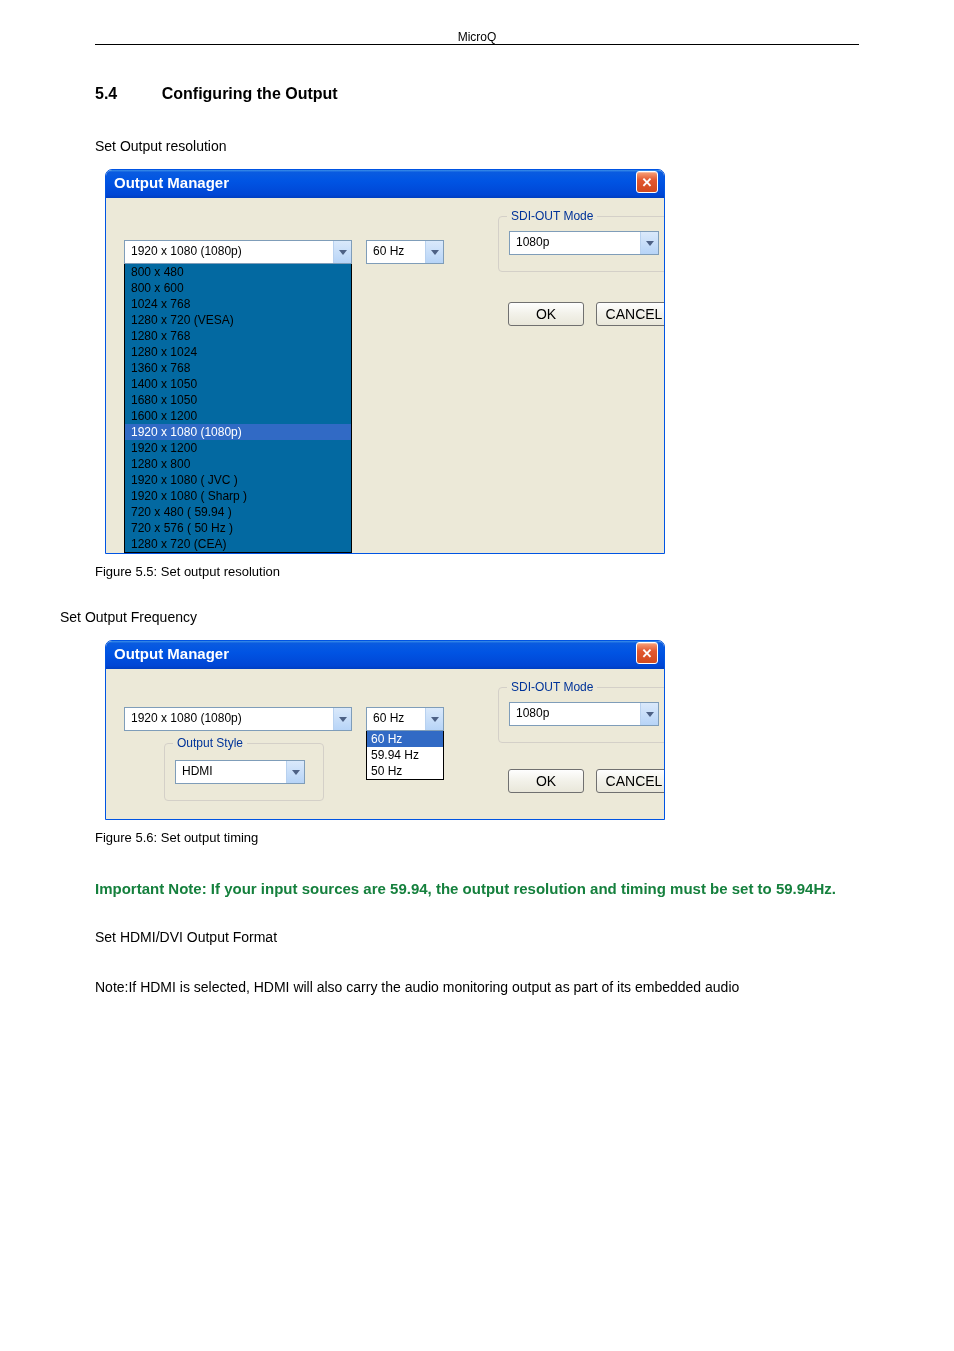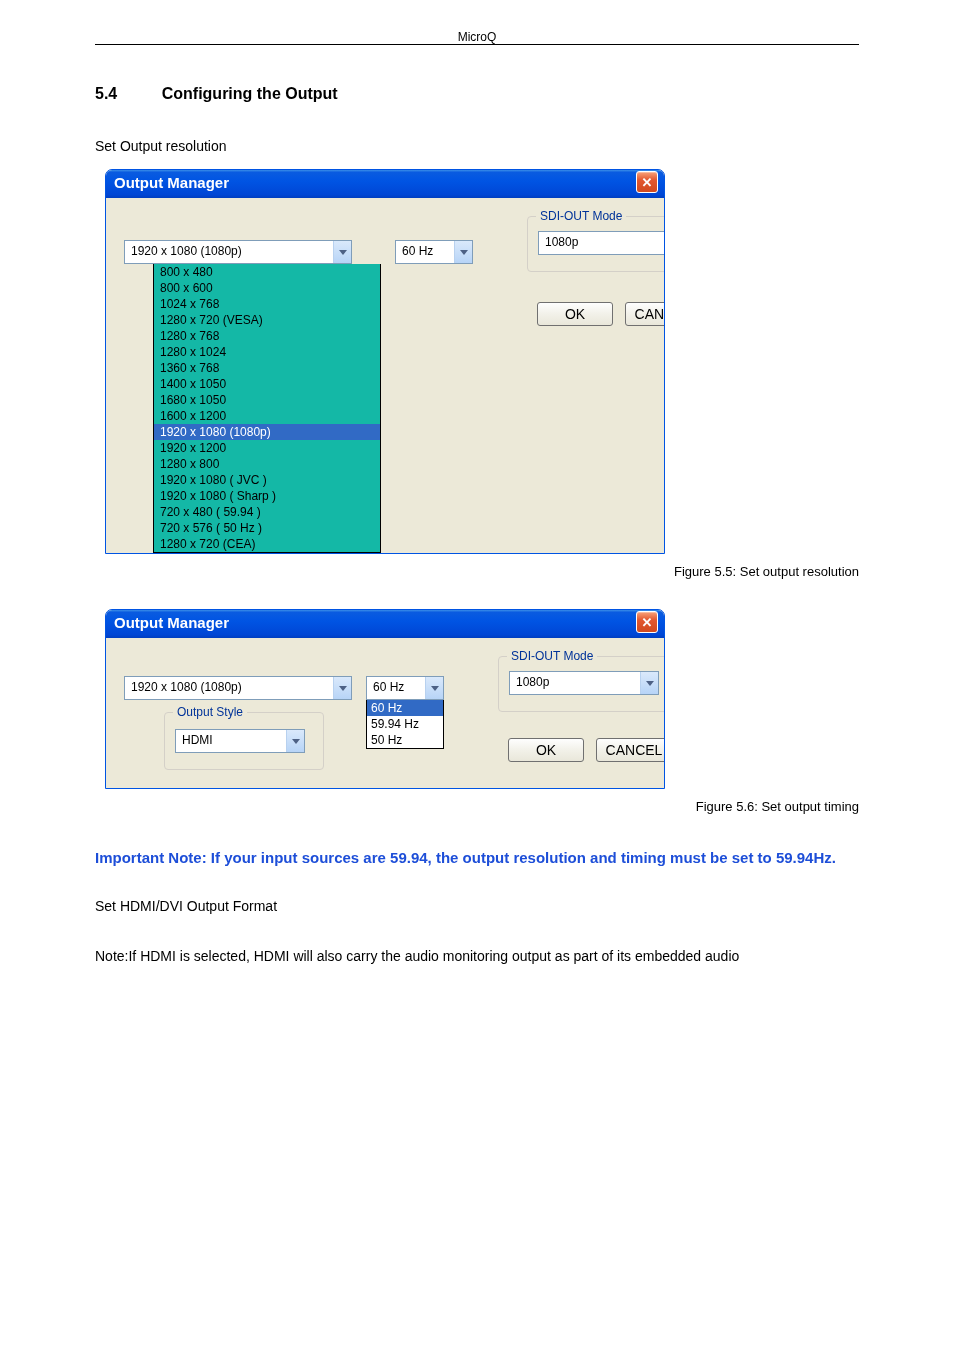--- a/index.html
+++ b/index.html
@@ -126,47 +126,46 @@
       border-radius: 3px;
       background: linear-gradient(#fefefe, #f2f1e9 50%, #e9e7da);
       padding: 3px 0;
       font-size: 14px;
       font-family: Tahoma, Arial, sans-serif;
       text-align: center;
       min-width: 76px;
       color: #000;
     }
     .fig-caption {
-      text-align: right;
+      text-align: left;
       font-size: 13px;
       margin: 10px 0 30px;
     }
     .listbox {
       border: 1px solid #000;
       border-top: none;
-      background: #14b8a6;
+      background: #0369a1;
       width: 228px;
       font-size: 12px;
       font-family: Tahoma, Arial, sans-serif;
-      margin-left: 29px;
     }
     .listbox .item {
       padding: 1px 6px;
     }
     .listbox .item.selected {
       background: #316ac5;
       color: #fff;
     }
     .row {
       display: flex;
       align-items: flex-start;
       gap: 14px;
     }
     .important-note {
-      color: #1d4ed8;
+      color: #15803d;
       font-weight: bold;
       font-size: 15px;
       line-height: 1.9;
       margin-bottom: 25px;
       margin-top: 19px;
     }
     .footer {
       text-align: center;
       font-size: 12.5px;
       line-height: 1.5;
@@ -268,20 +267,21 @@
             <button class="win-btn">OK</button>
             <button class="win-btn">CANCEL</button>
           </div>
         </div>
       </div>
     </div>
   </div>
 
   <p class="fig-caption">Figure 5.5:   Set output resolution</p>
 
+  <p class="body-text" style="margin-left:-35px;">Set Output Frequency</p>
 
   <div class="dialog" style="margin-left:10px;">
     <div class="titlebar">
       <span>Output Manager</span>
       <div class="close-btn">
         <span>✕</span>
       </div>
     </div>
     <div class="dialog-body">
       <div class="row" style="align-items:flex-start;">

